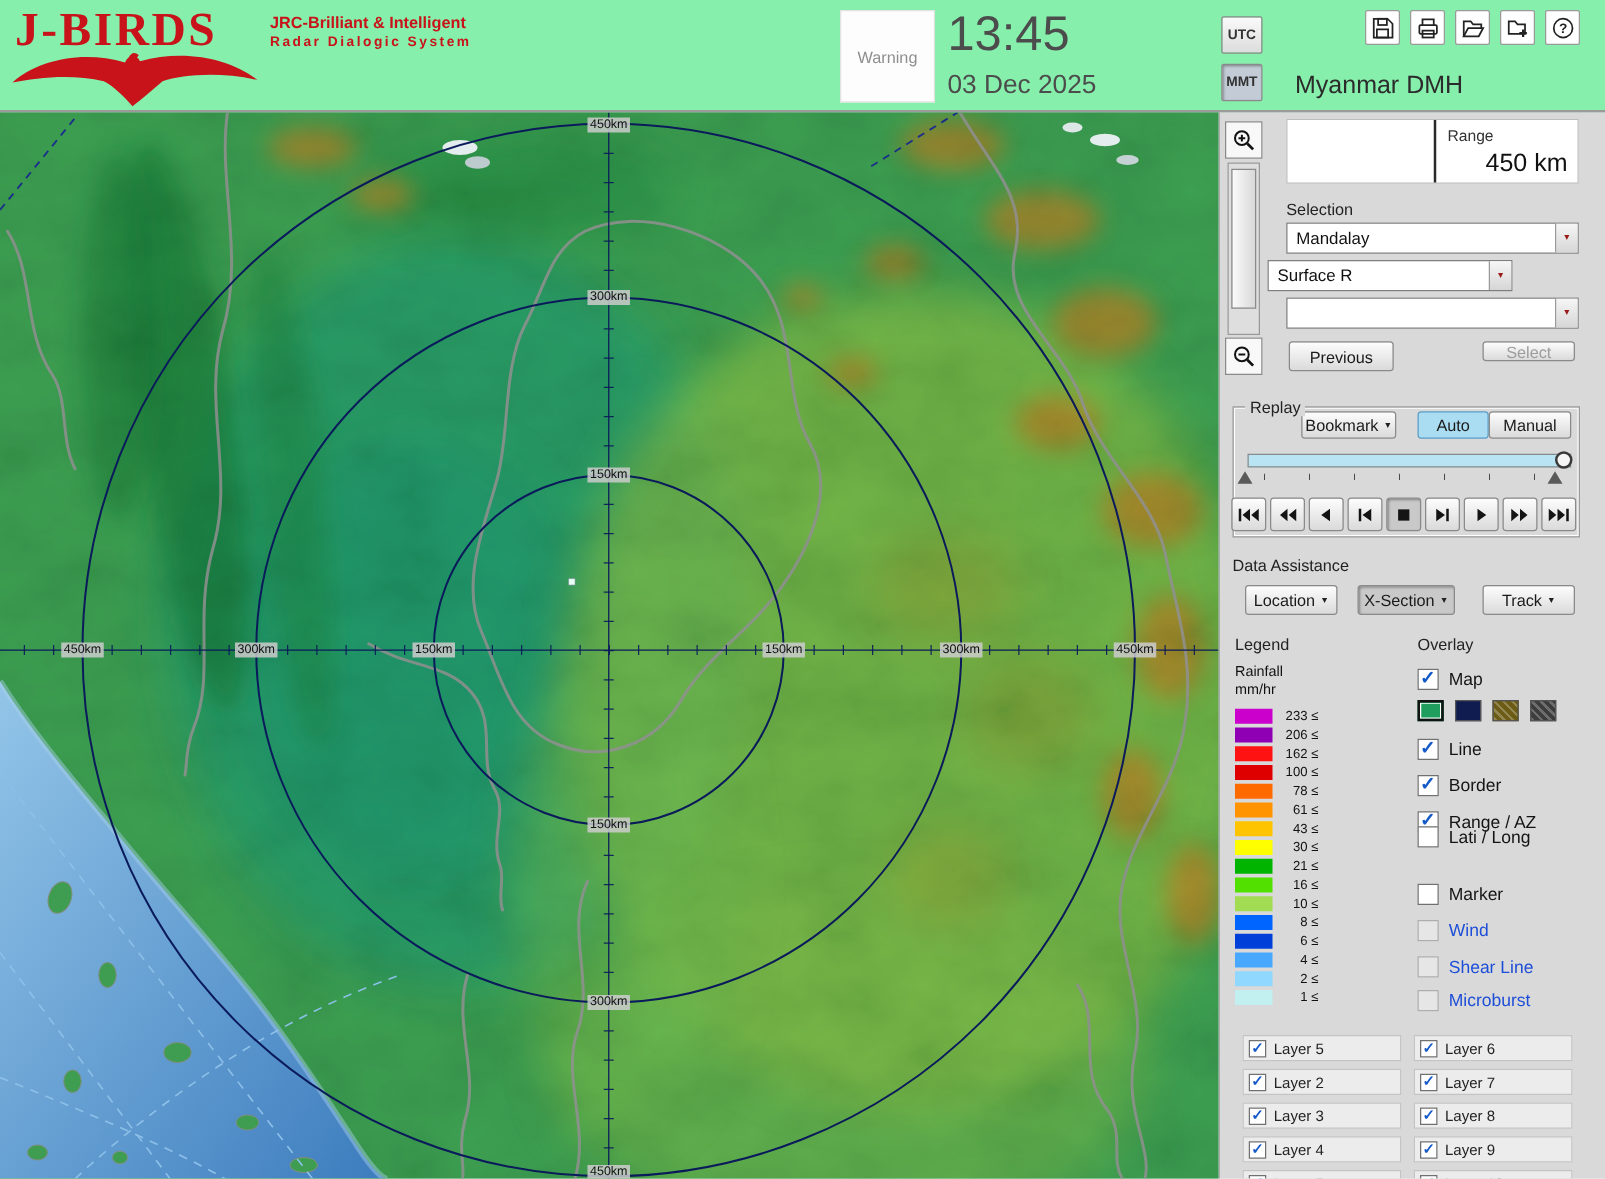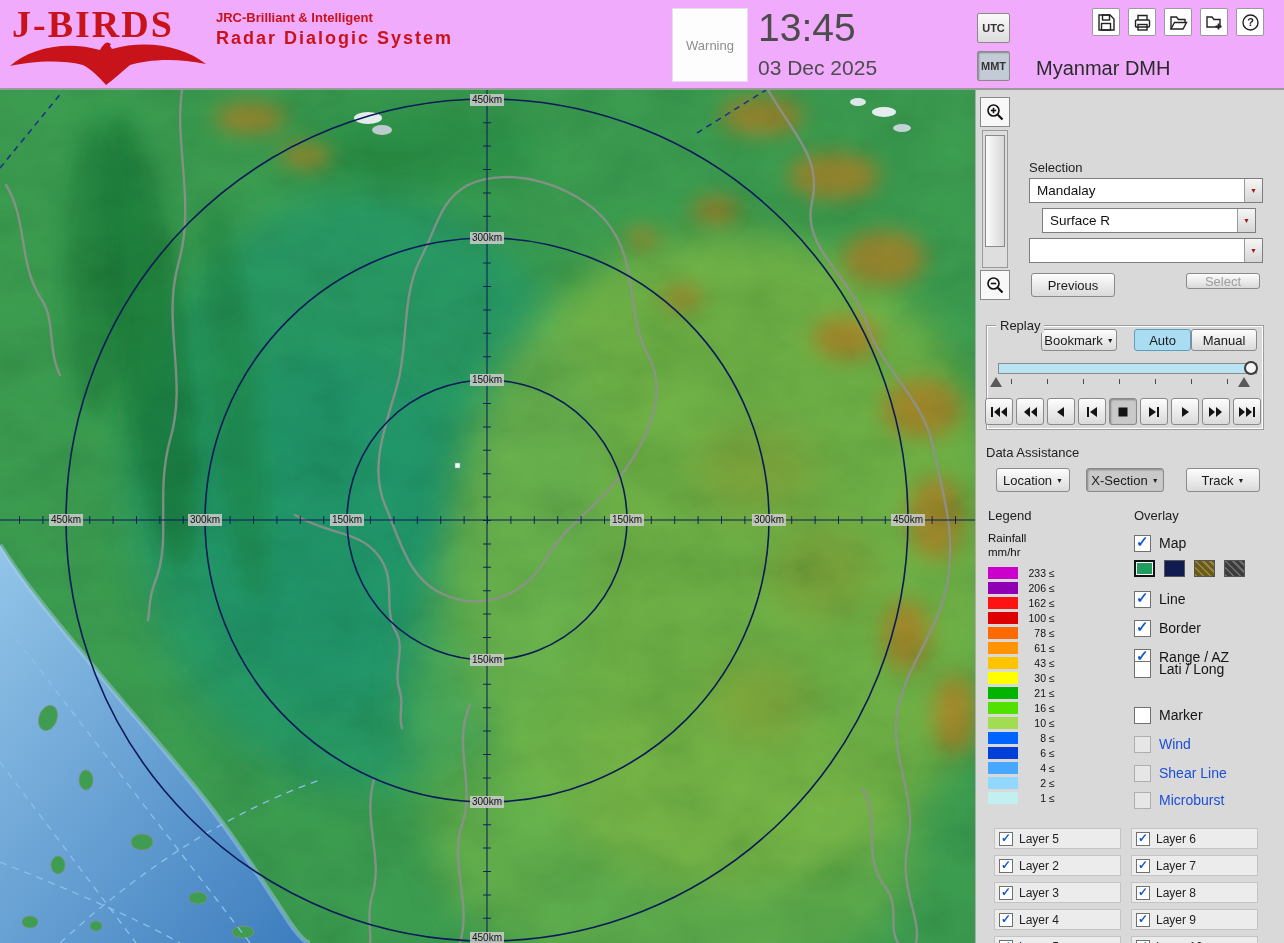--- a/index.html
+++ b/index.html
@@ -1,24 +1,24 @@
 <!DOCTYPE html>
 <html><head>
 <meta charset="utf-8">
 <style>
   html,body{margin:0;padding:0;background:#fff;}
   body{width:1284px;height:943px;overflow:hidden;font-family:"Liberation Sans",sans-serif;}
   .app{position:relative;width:1284px;height:943px;background:#d9d9d9;overflow:hidden;}
 
   
-  .header{position:absolute;left:0;top:0;width:1284px;height:90px;background:#f0abfc;border-bottom:2px solid #9a9a9a;box-sizing:border-box;}
+  .header{position:absolute;left:0;top:0;width:1284px;height:90px;background:#86efac;border-bottom:2px solid #9a9a9a;box-sizing:border-box;}
   .logo{position:absolute;left:8px;top:2px;width:400px;height:86px;}
   .logo-title{position:absolute;left:4px;top:0;font-family:"Liberation Serif",serif;font-weight:bold;font-size:38px;letter-spacing:2px;color:#c8131a;}
   .logo-sub1{position:absolute;left:208px;top:8px;font-size:13px;font-weight:bold;color:#c8131a;white-space:nowrap;}
-  .logo-sub2{position:absolute;left:208px;top:26px;font-size:18px;font-weight:bold;letter-spacing:2px;color:#c8131a;white-space:nowrap;}
+  .logo-sub2{position:absolute;left:208px;top:26px;font-size:11px;font-weight:bold;letter-spacing:2px;color:#c8131a;white-space:nowrap;}
   .eagle{position:absolute;left:0;top:34px;}
   .warning-box{position:absolute;left:672px;top:8px;width:76px;height:74px;background:#fdfdfd;border:1px solid #e2e2e2;color:#8e8e8e;font-size:13px;display:flex;align-items:center;justify-content:center;box-sizing:border-box;}
   .clock-time{position:absolute;left:758px;top:6px;font-size:39px;color:#4c4c4c;}
   .clock-date{position:absolute;left:758px;top:56px;font-size:21px;color:#4c4c4c;}
   .tz{position:absolute;left:977px;top:13px;width:33px;}
   .tz-btn{width:33px;height:30px;margin-bottom:8px;background:linear-gradient(#fafafa,#dcdcdc);border:1px solid #8a8a8a;border-radius:2px;font-size:11px;font-weight:bold;color:#333;display:flex;align-items:center;justify-content:center;box-sizing:border-box;cursor:pointer;}
   .tz-btn.active{background:#c3ccd6;box-shadow:inset 1px 1px 2px rgba(0,0,0,.35);}
   .toolbar{position:absolute;left:1092px;top:8px;display:flex;gap:8px;}
   .tb-btn{width:28px;height:28px;background:#fff;border:1px solid #9a9a9a;border-radius:2px;display:flex;align-items:center;justify-content:center;box-sizing:border-box;cursor:pointer;}
   .tb-btn svg{stroke:#222;fill:none;stroke-width:1.4;}
@@ -271,27 +271,32 @@
         <div class="zoom-thumb"></div>
       </div>
     <div class="zoom-btn" style="left:4px;top:180px">
       <svg width="20" height="20" viewBox="0 0 20 20" fill="none" stroke="#111" stroke-width="1.6">
         <circle cx="8.5" cy="8.5" r="5.5"></circle>
           <line x1="12.8" y1="12.8" x2="17.5" y2="17.5" stroke-width="2.2"></line>
         <line x1="5.8" y1="8.5" x2="11.2" y2="8.5"></line>
       </svg>
     </div>
 
+    <div class="range-box">
+      <div class="range-div"></div>
+      <div class="range-label">Range</div>
+      <div class="range-value">450 km</div>
+    </div>
 
     <div class="sec-label" style="left:53px;top:70px">Selection</div>
     <div class="ddl" style="left:53px;top:88px;width:234px;height:25px">
       <span class="txt">Mandalay</span>
       <span class="arw">▼</span>
     </div>
-    <div class="ddl" style="left:66px;top:118px;width:214px;height:25px">
+    <div class="ddl" style="left:38px;top:118px;width:196px;height:25px">
       <span class="txt">Surface R</span>
       <span class="arw">▼</span>
     </div>
     <div class="ddl" style="left:53px;top:148px;width:234px;height:25px">
       <span class="txt"></span>
       <span class="arw">▼</span>
     </div>
     <div class="btn" style="left:55px;top:183px;width:84px;height:24px">Previous</div>
     <div class="btn disabled" style="left:210px;top:183px;width:74px;height:16px">Select</div>
 

